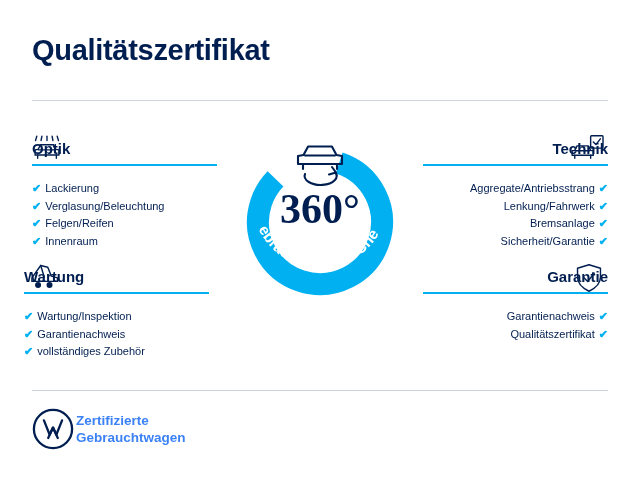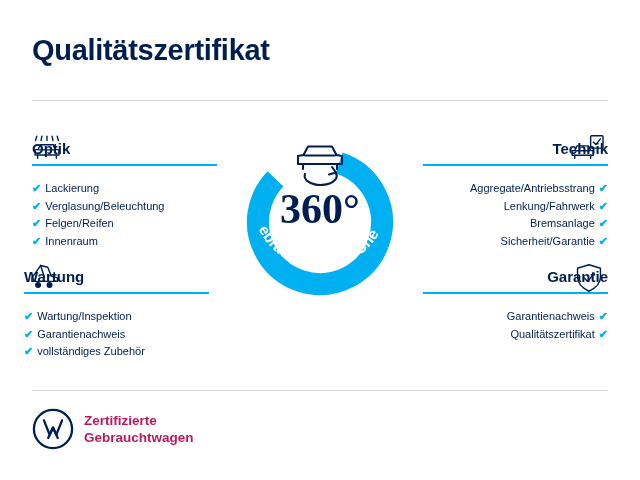--- a/index.html
+++ b/index.html
@@ -131,26 +131,26 @@
   }
   #vw-logo {
     position: absolute;
     left: 32px;
     top: 408px;
     width: 42px;
     height: 42px;
   }
   #footer-text {
     position: absolute;
-    left: 84px;
+    left: 76px;
     top: 412px;
     font-size: 13.5px;
     font-weight: bold;
     line-height: 17px;
-    color: #be185d;
+    color: #3b82f6;
   }
 </style>
 </head>
 <body>
 
 <div id="page">
 
   <div id="title">Qualitätszertifikat</div>
   <div id="header-rule"></div>
 

